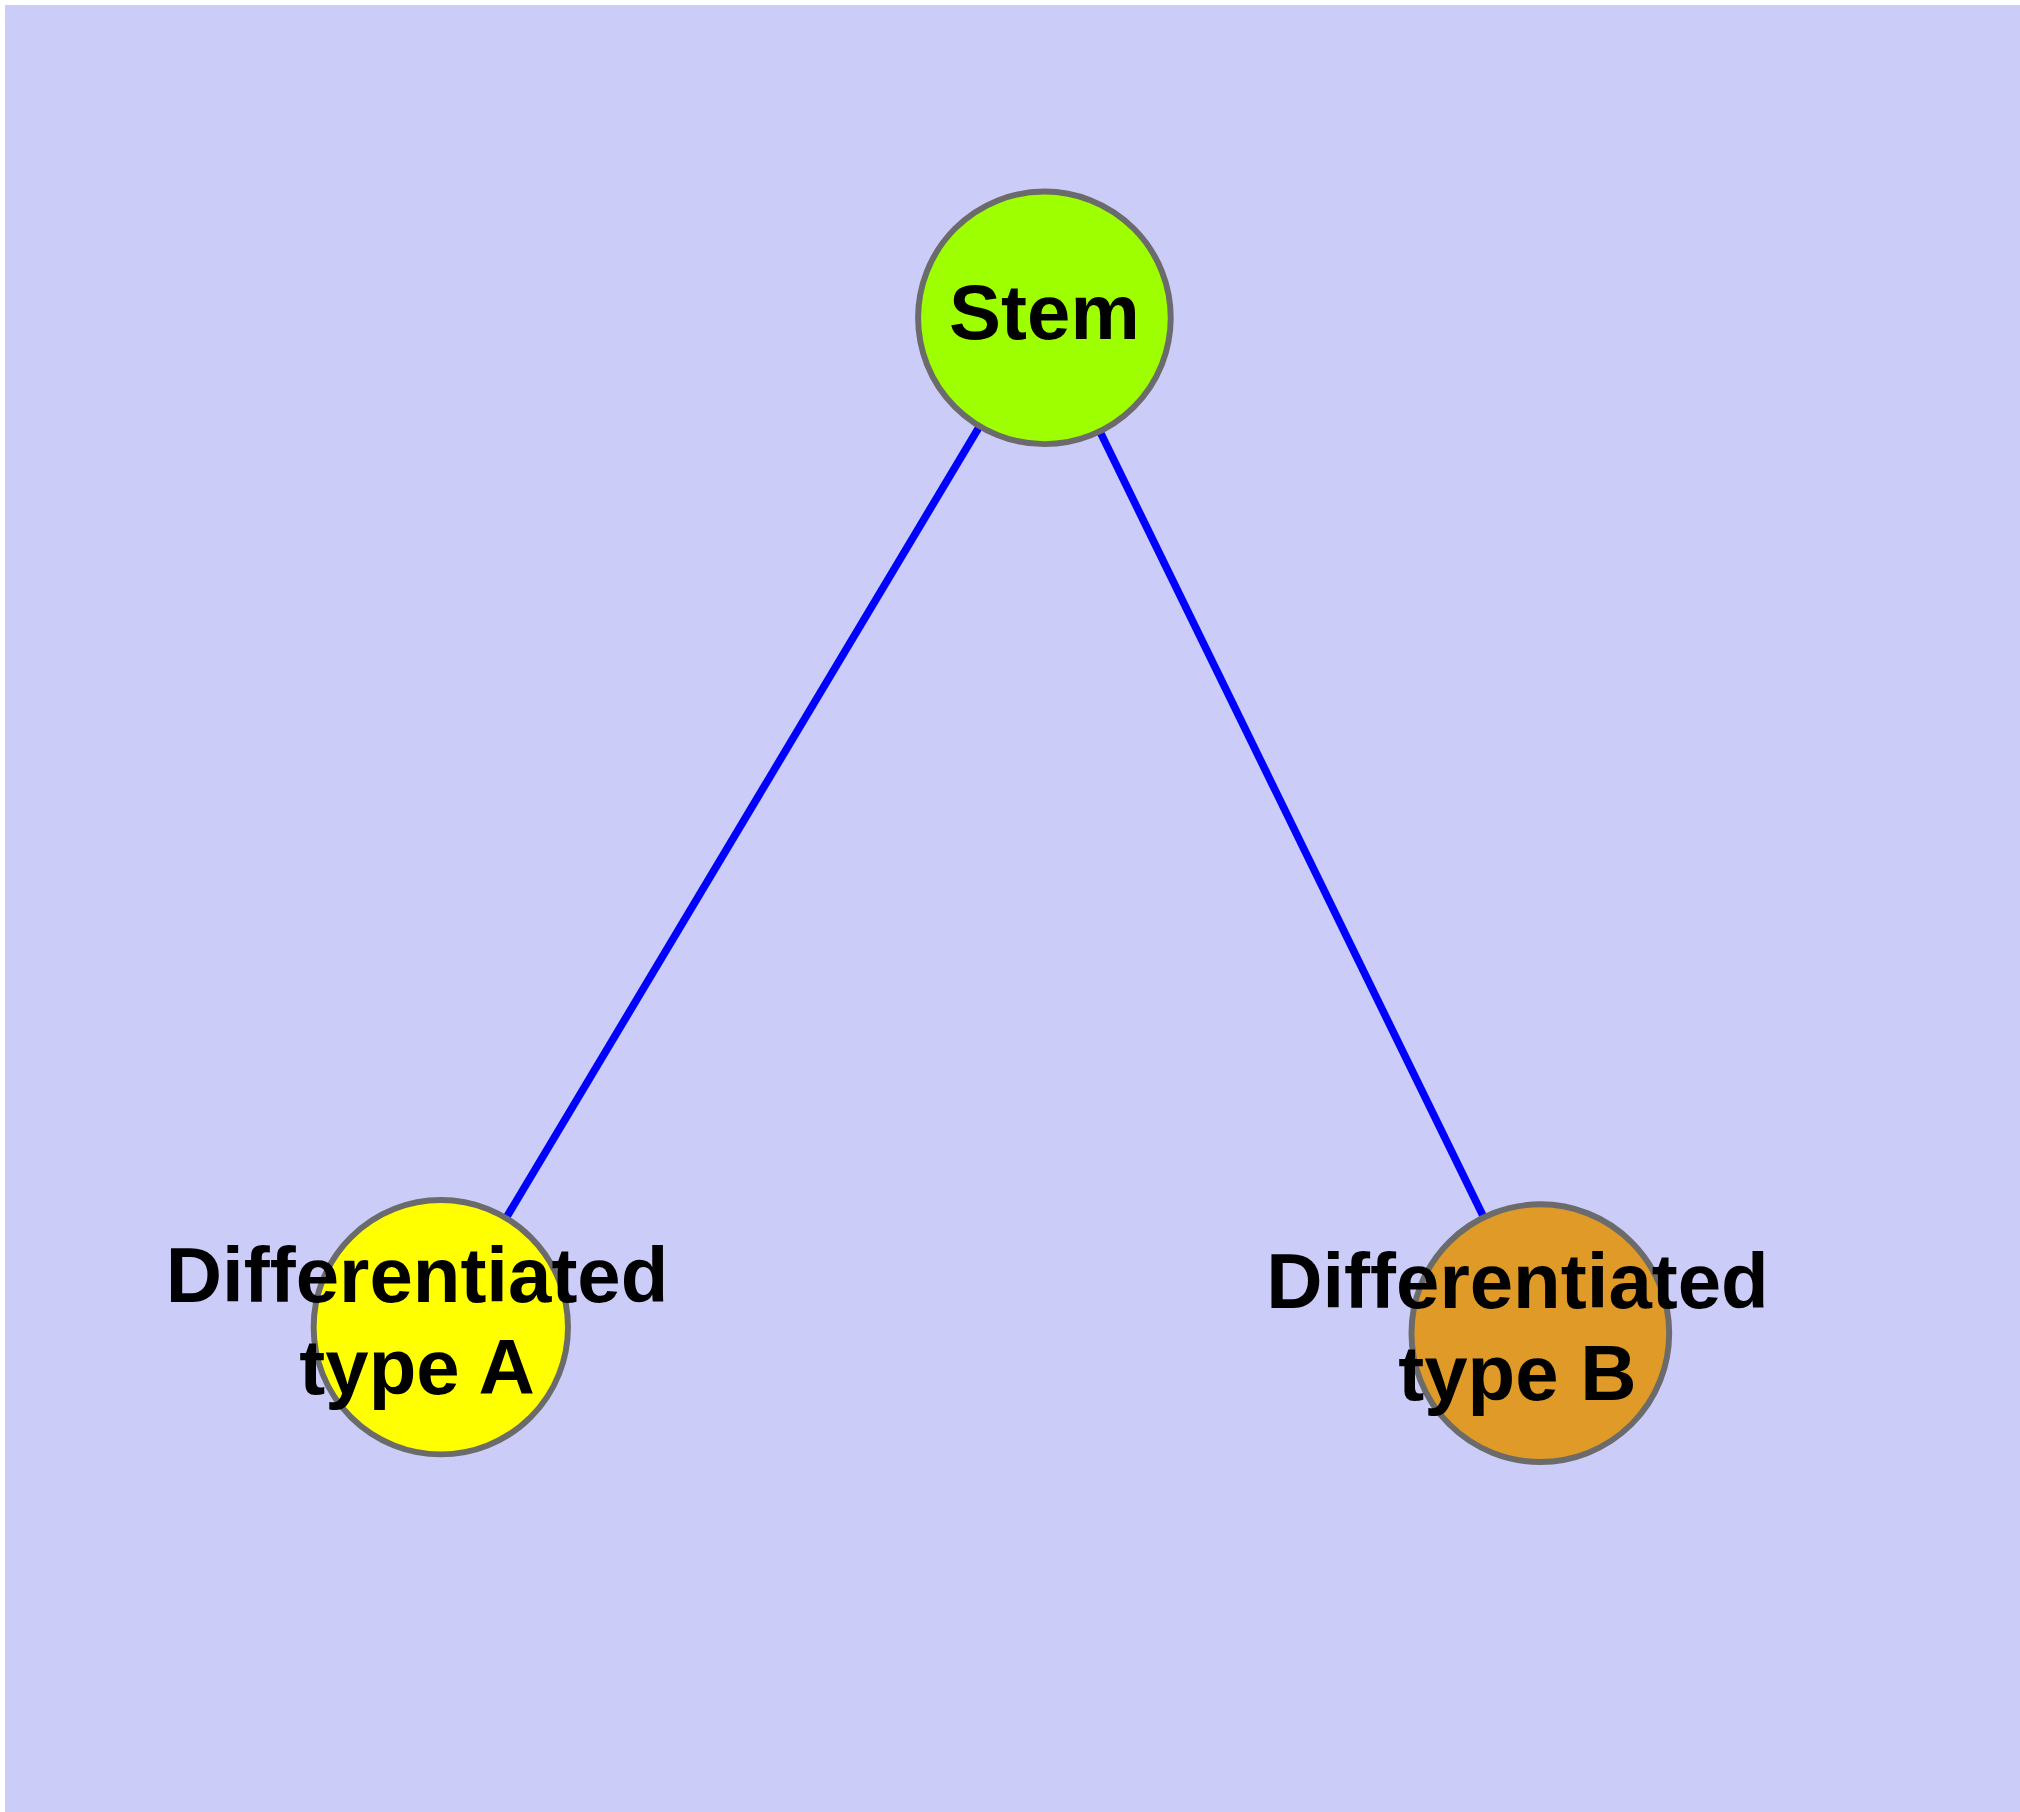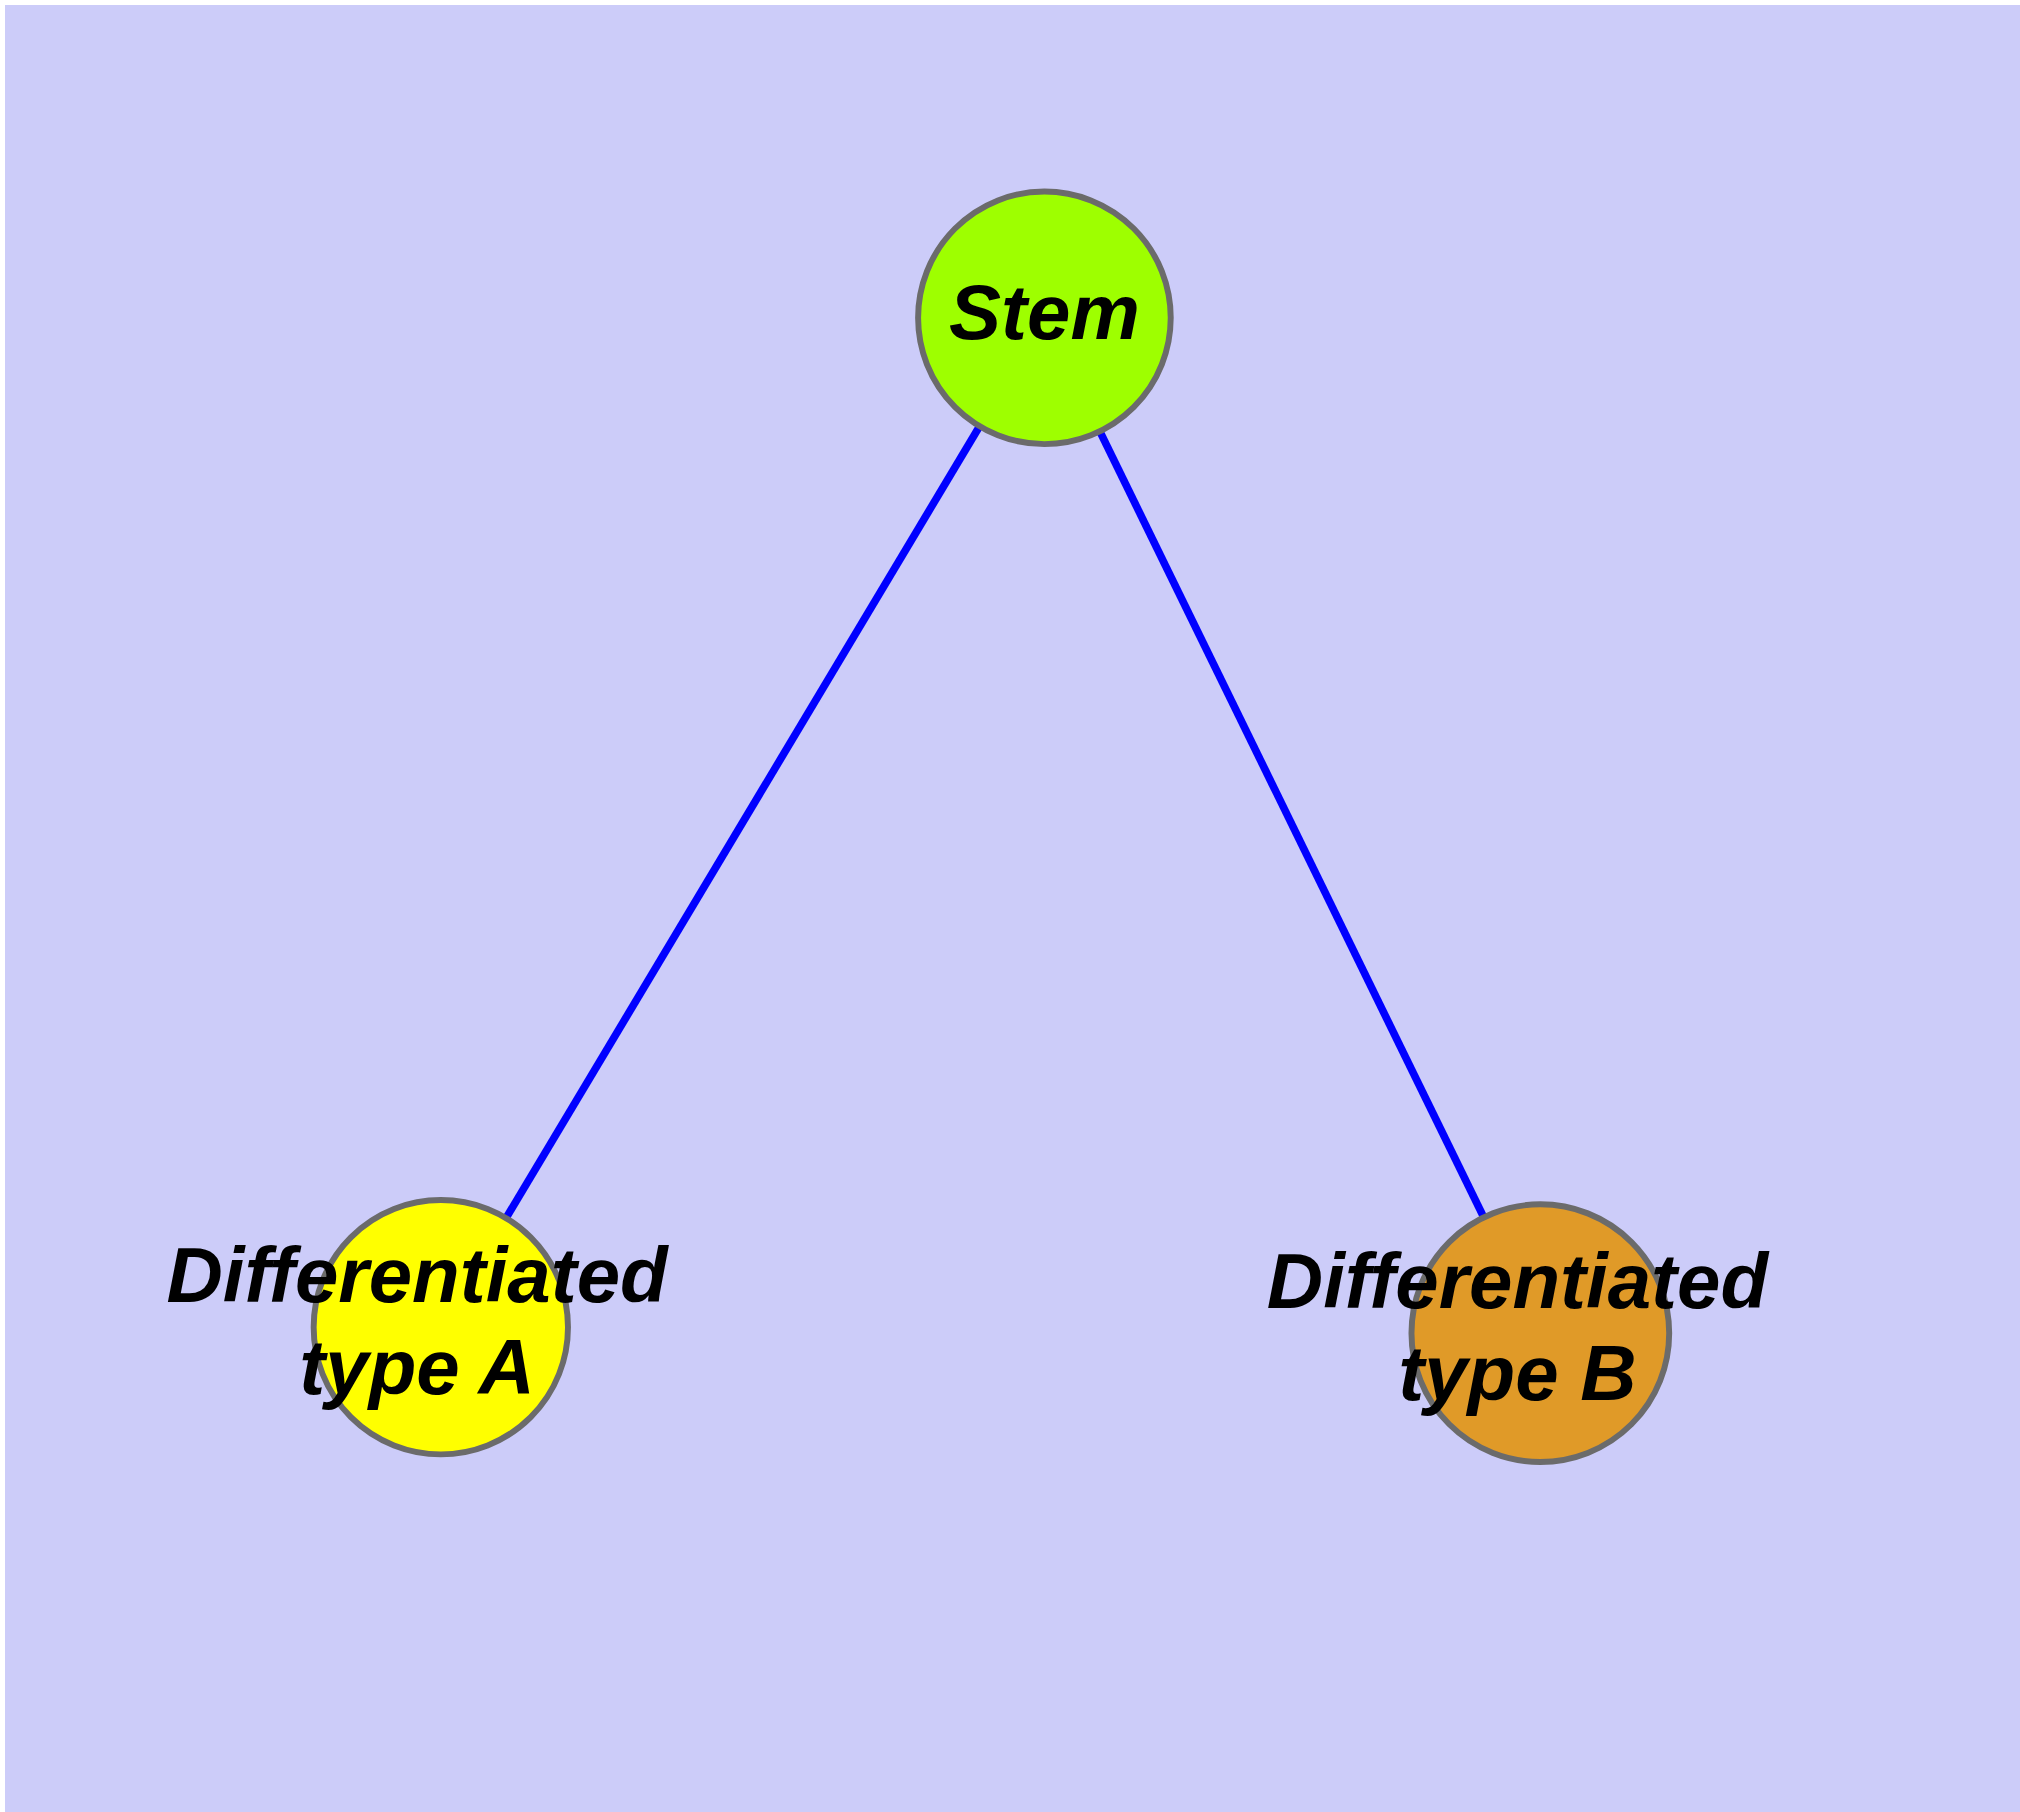--- a/index.html
+++ b/index.html
@@ -46,21 +46,21 @@
     font-weight: bold;
     fill: #000000;
     text-anchor: middle;
     dominant-baseline: middle;
     pointer-events: none;
   }
 </style>
 </head>
 <body>
 
-<div id="canvas" style="background: rgb(255, 255, 255); font-style: italic;">
+<div id="canvas" style="background: rgb(255, 255, 255);">
   <div id="plot-area" style="background: rgb(204, 204, 249);"></div>
   <svg id="graph-svg" viewBox="0 0 2384 2138" preserveAspectRatio="none">
     <g id="edges-layer">
         <line x1="1232" y1="375" x2="520" y2="1566" class="edge-line" stroke="#0000ff" stroke-width="9"></line>
         <line x1="1232" y1="375" x2="1817" y2="1573" class="edge-line" stroke="#0000ff" stroke-width="9"></line>
       </g>
     <g id="nodes-layer">
         <circle cx="1232" cy="375" r="149" fill="#9eff00" class="node-circle" stroke="#6b6b6b" stroke-width="7"></circle>
         <circle cx="520" cy="1566" r="150" fill="#ffff00" class="node-circle" stroke="#6b6b6b" stroke-width="7"></circle>
         <circle cx="1817" cy="1573" r="152" fill="#e09a28" class="node-circle" stroke="#6b6b6b" stroke-width="7"></circle>

